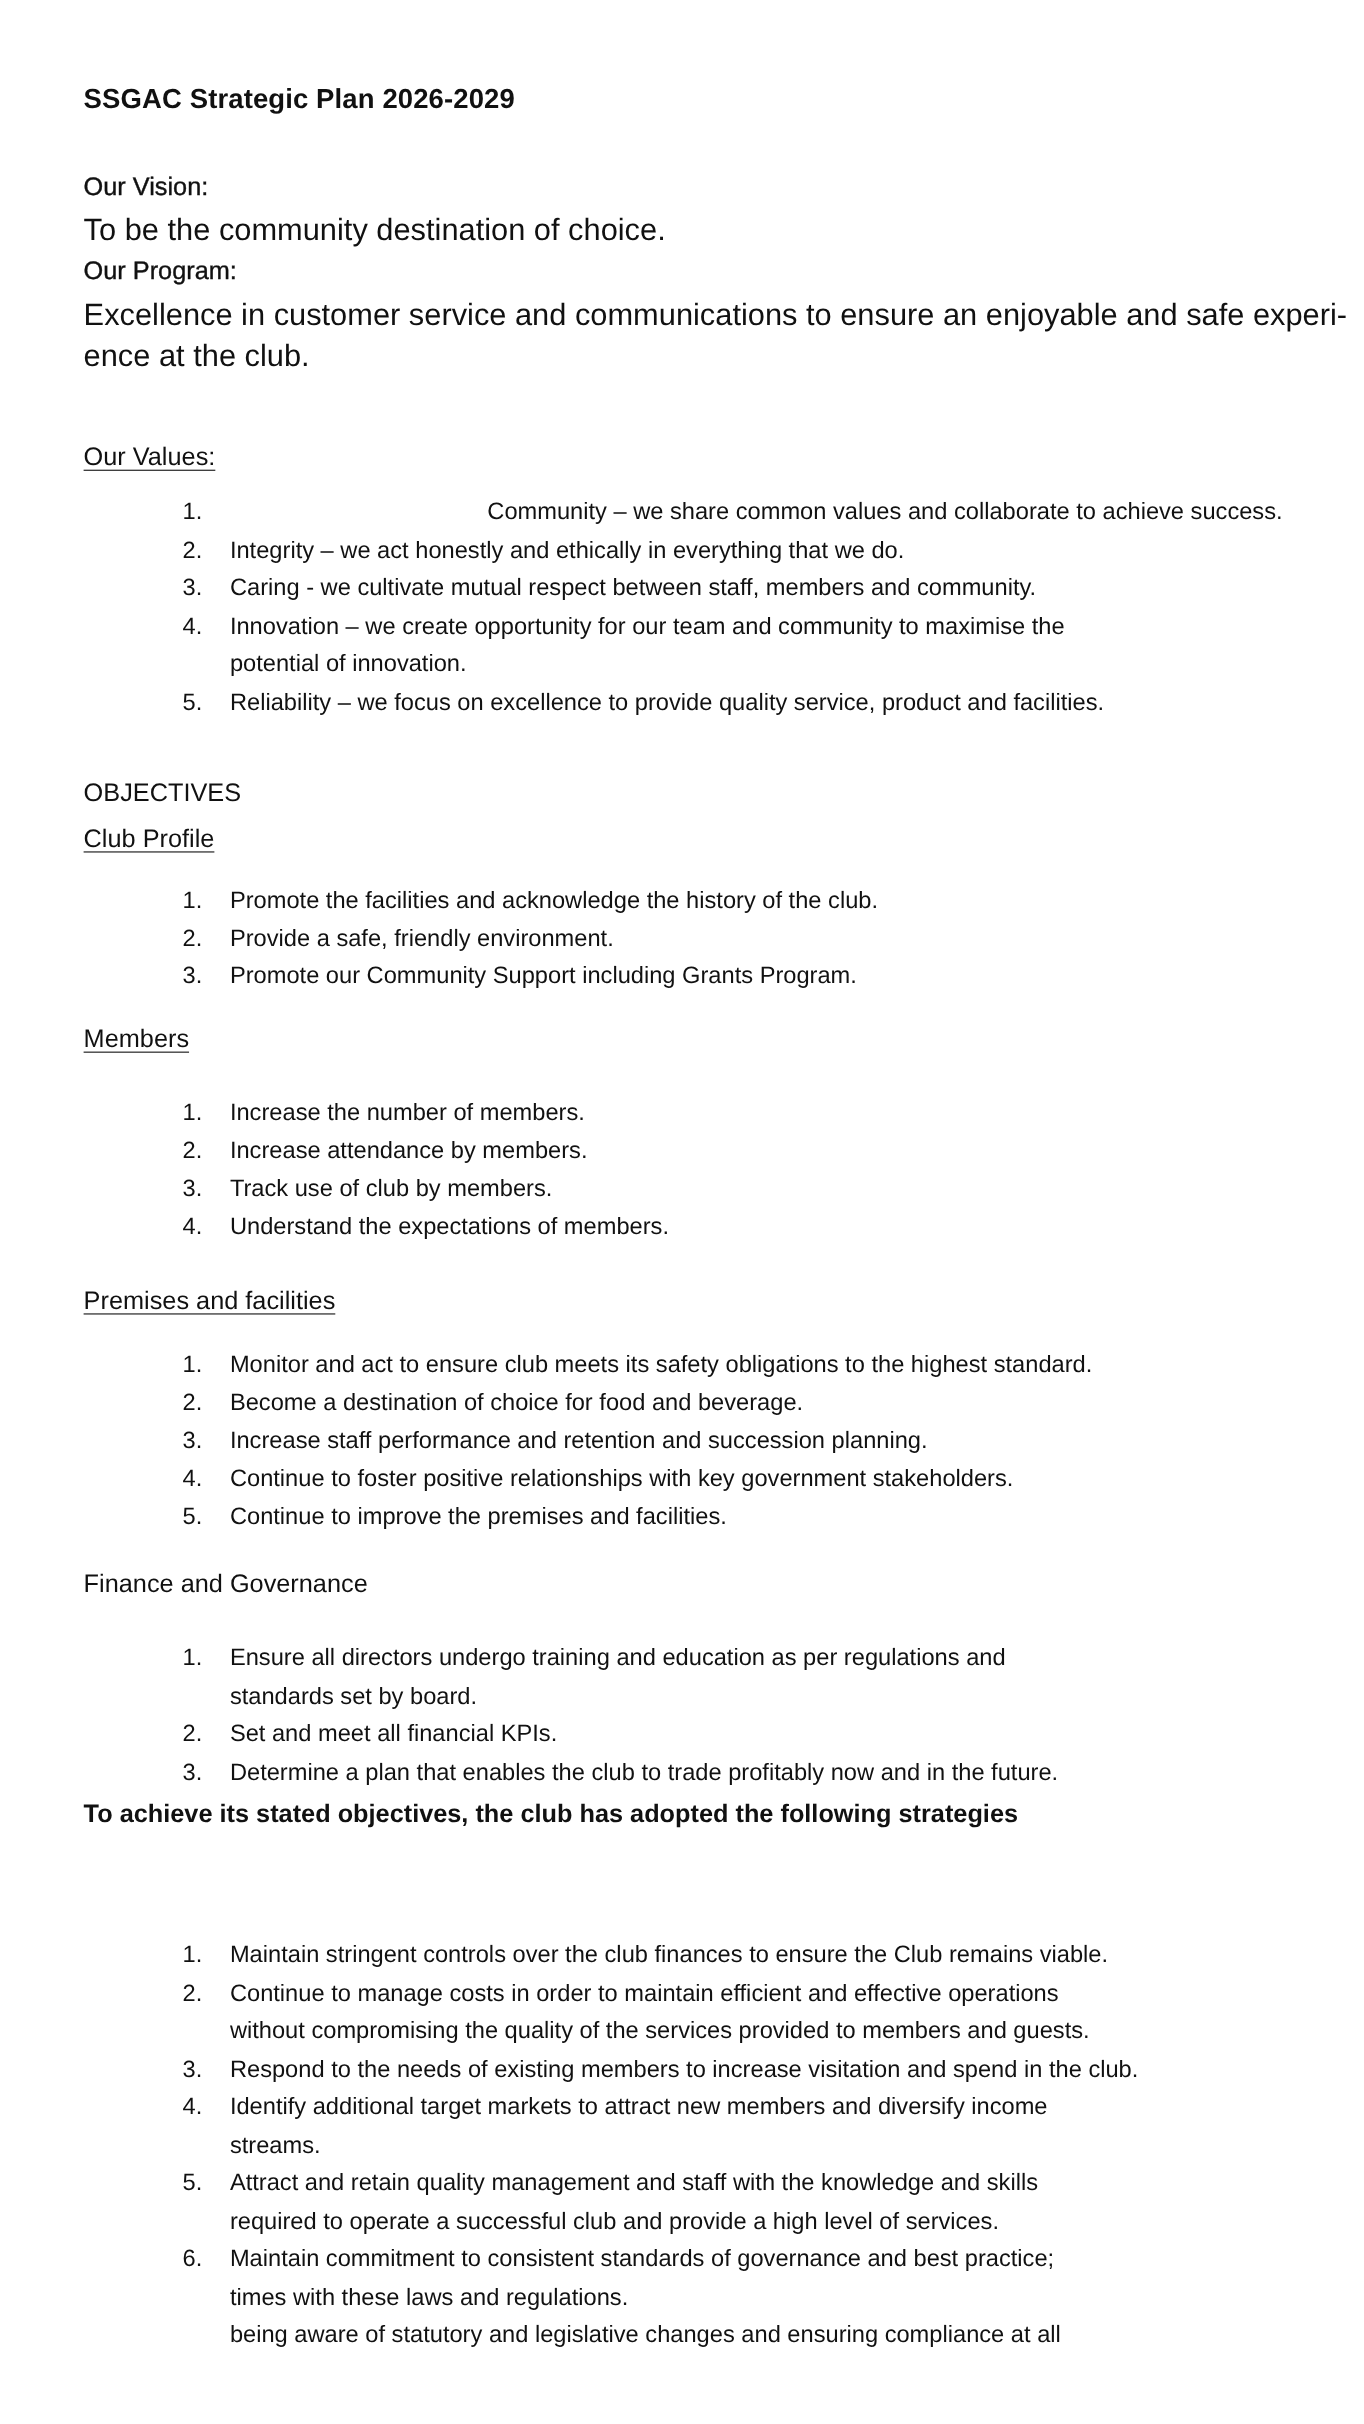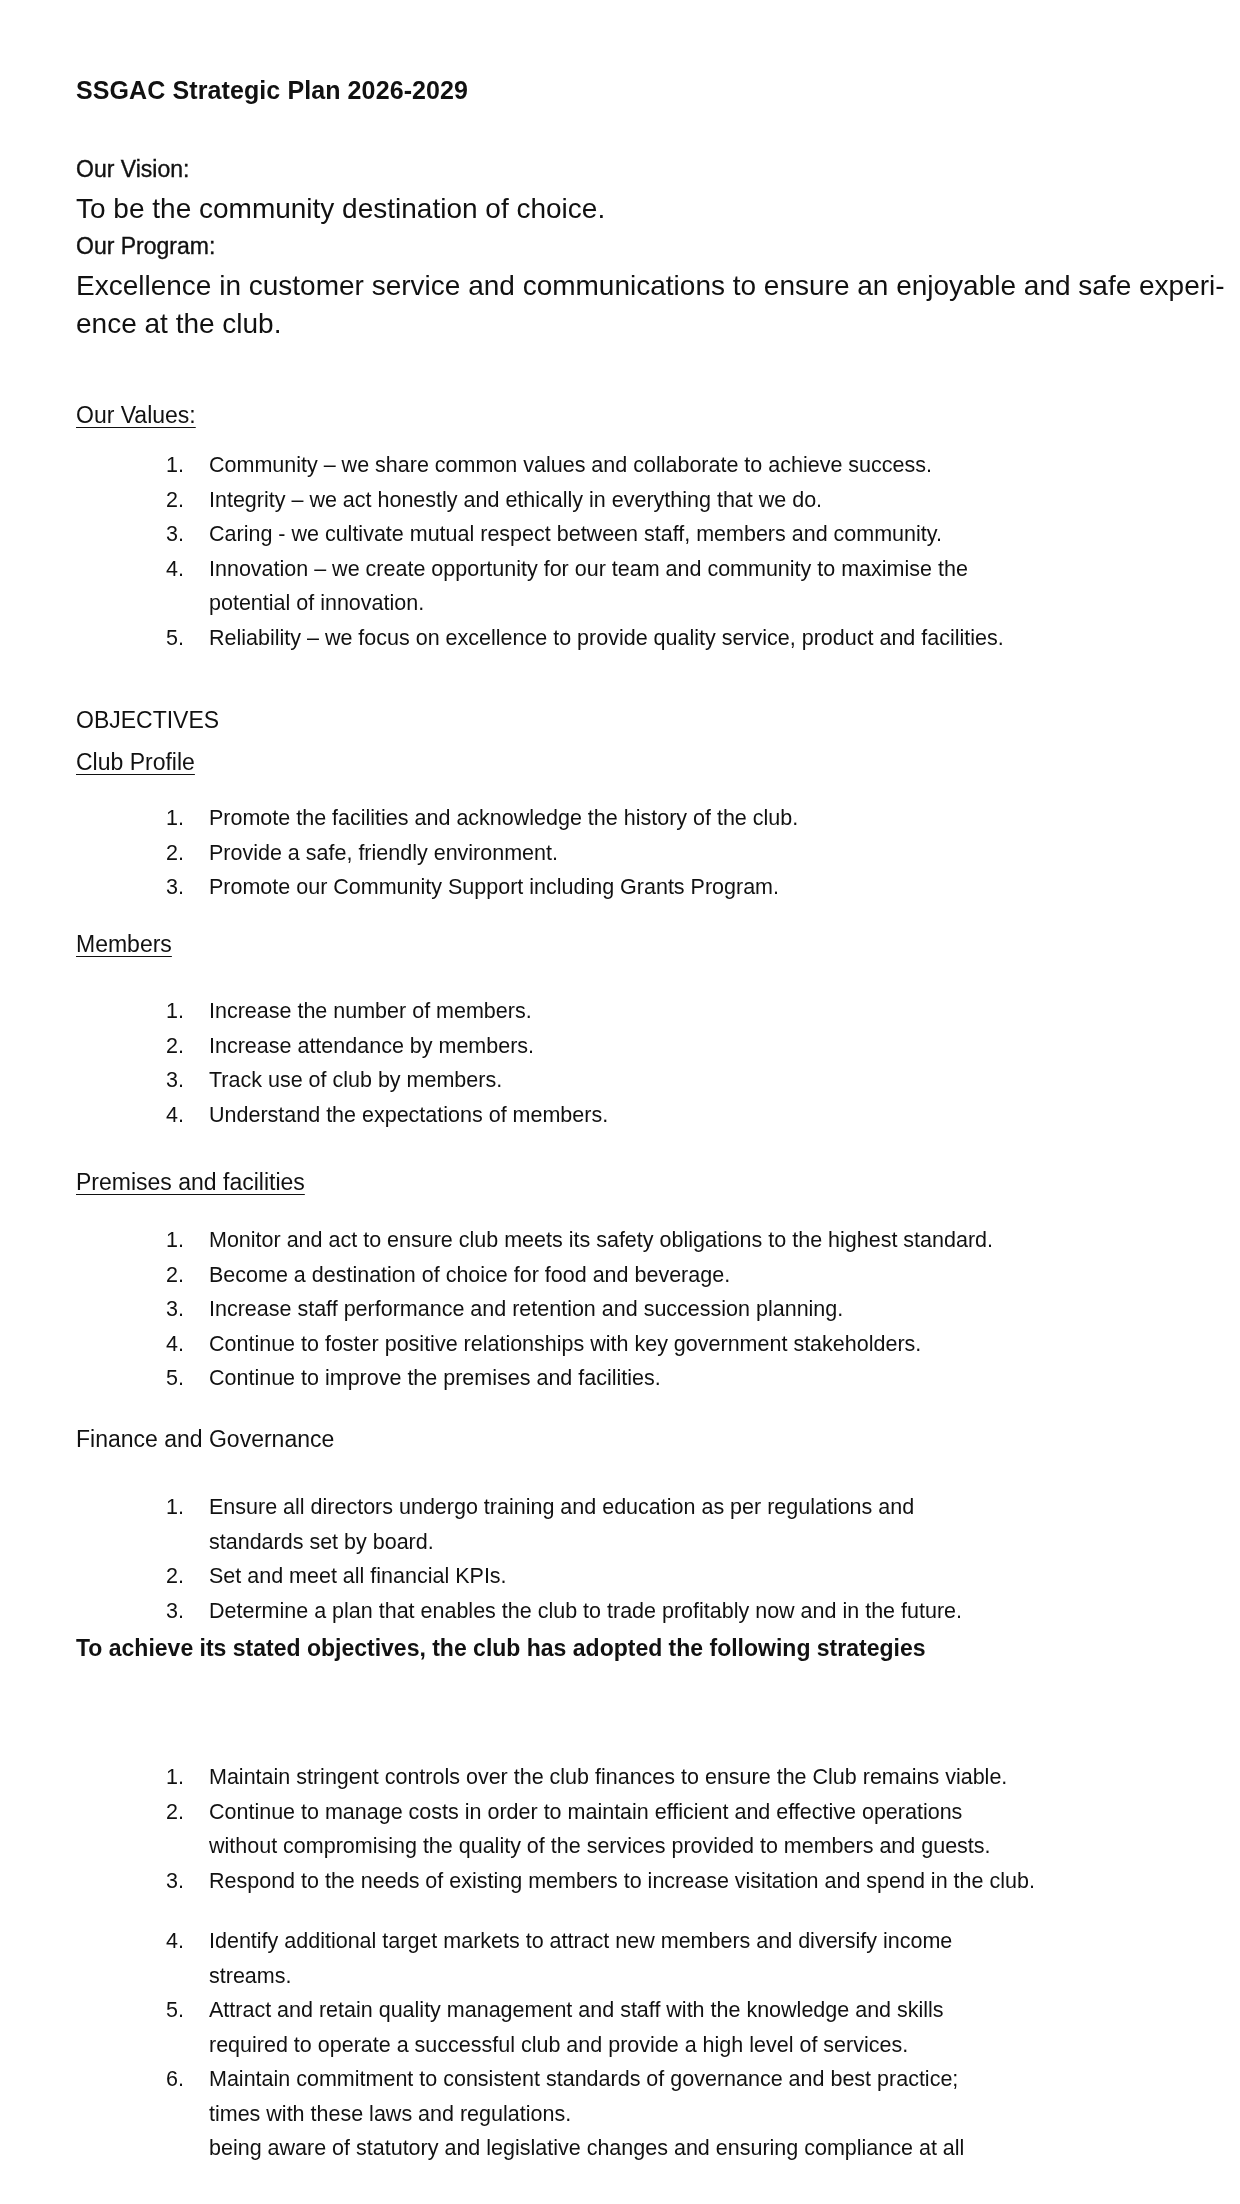--- a/index.html
+++ b/index.html
@@ -78,21 +78,21 @@
   <div class="abs label-bold" style="top:156px;">Our Vision:</div>
   <div class="abs body-lg" style="top:193px;">To be the community destination of choice.</div>
   <div class="abs label-bold" style="top:233px;">Our Program:</div>
   <div class="abs body-lg" style="top:270px;">Excellence in customer service and communications to ensure an enjoyable and safe experi-</div>
   <div class="abs body-lg" style="top:308px;">ence at the club.</div>
 
   <div class="abs heading-u" style="top:402px;">Our Values:</div>
   <ol class="numlist" style="top:448px;">
       <li>
         <span class="num">1.</span>
-        <span style="display: block; white-space: nowrap;">Community – we share common values and collaborate to achieve success.</span>
+        <span style="display: block; white-space: nowrap; text-align: right;">Community – we share common values and collaborate to achieve success.</span>
       </li>
       <li>
         <span class="num">2.</span>
         <span style="display: block; white-space: nowrap;">Integrity – we act honestly and ethically in everything that we do.</span>
       </li>
       <li>
         <span class="num">3.</span>
         <span style="display: block; white-space: nowrap;">Caring - we cultivate mutual respect between staff, members and community.</span>
       </li>
       <li>
@@ -195,21 +195,21 @@
         <span class="num">2.</span>
         <span style="display: block; white-space: nowrap;">Continue to manage costs in order to maintain efficient and effective operations</span>
         <span style="display: block; white-space: nowrap;">without compromising the quality of the services provided to members and guests.</span>
       </li>
       <li>
         <span class="num">3.</span>
         <span style="display: block; white-space: nowrap;">Respond to the needs of existing members to increase visitation and spend in the club.</span>
       </li>
       <li>
         <span class="num">4.</span>
-        <span style="display: block; white-space: nowrap; margin-top: 26px;">Identify additional target markets to attract new members and diversify income</span>
+        <span style="display: block; white-space: nowrap;">Identify additional target markets to attract new members and diversify income</span>
         <span style="display: block; white-space: nowrap;">streams.</span>
       </li>
       <li>
         <span class="num">5.</span>
         <span style="display: block; white-space: nowrap;">Attract and retain quality management and staff with the knowledge and skills</span>
         <span style="display: block; white-space: nowrap;">required to operate a successful club and provide a high level of services.</span>
       </li>
       <li>
         <span class="num">6.</span>
         <span style="display: block; white-space: nowrap;">Maintain commitment to consistent standards of governance and best practice;</span>

